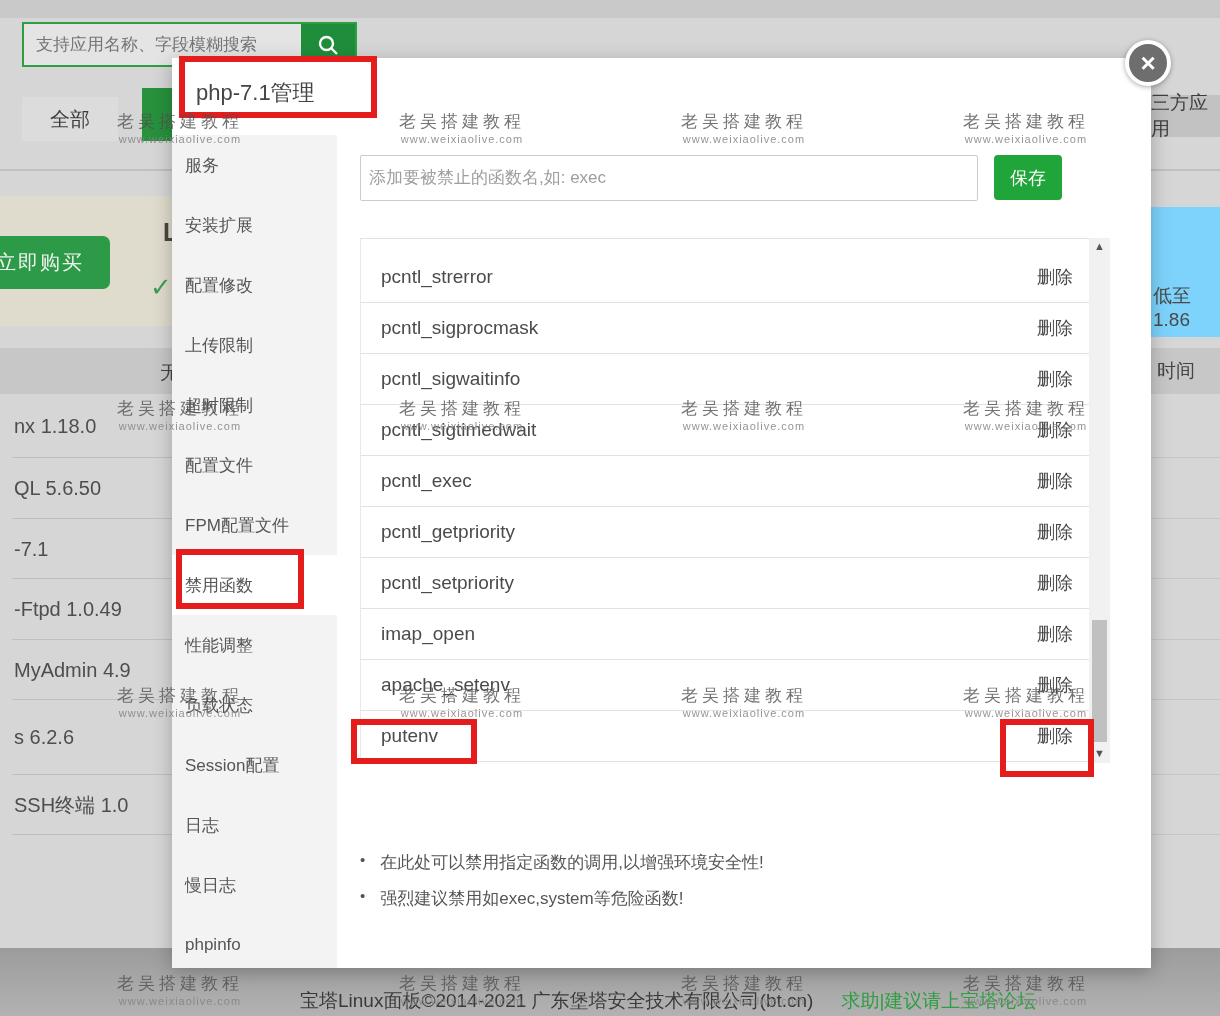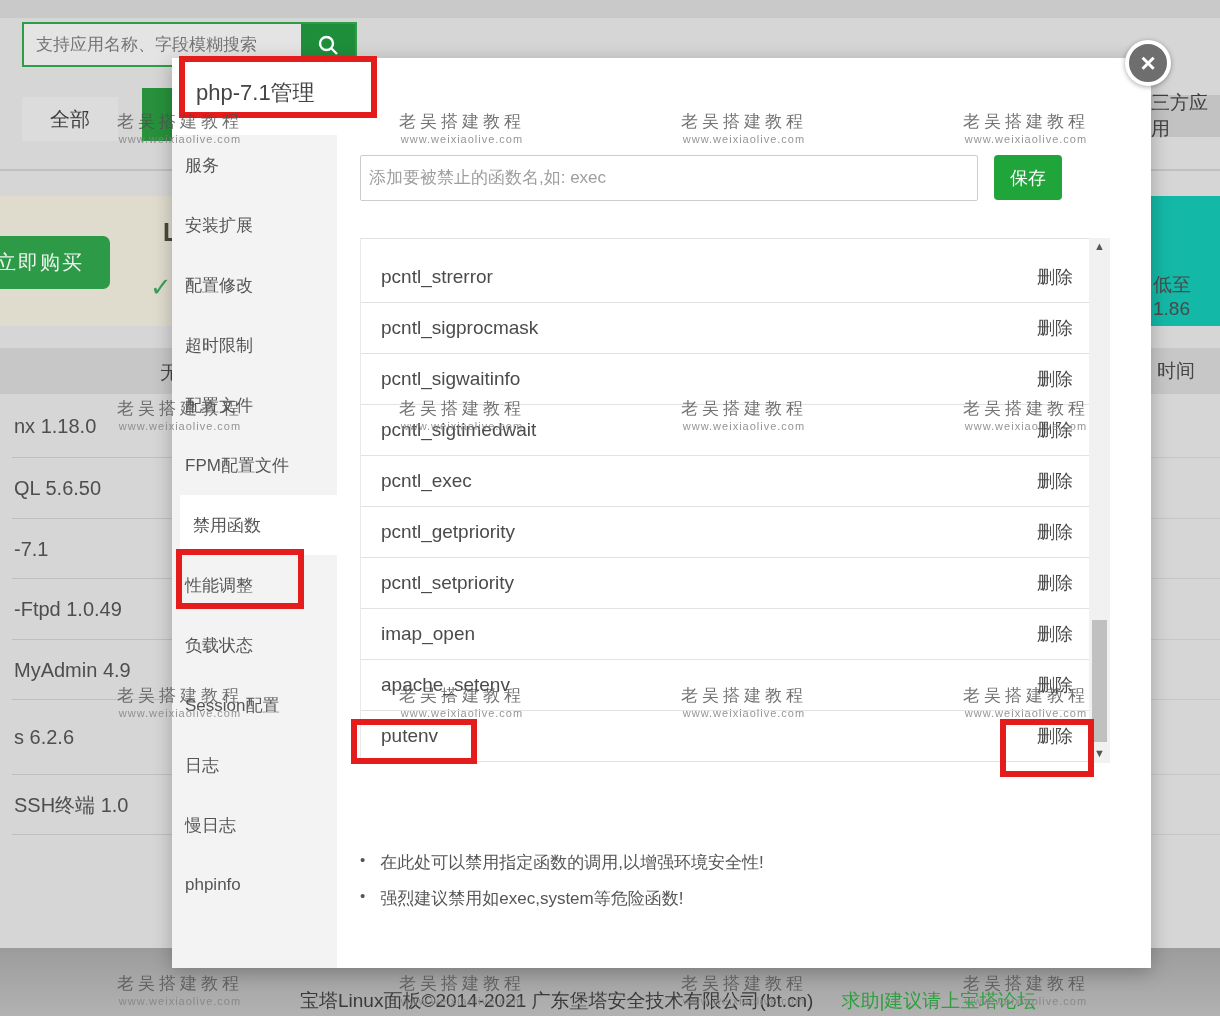--- a/index.html
+++ b/index.html
@@ -10,21 +10,21 @@
   
   .bg-topstrip { position:absolute; left:0; top:0; width:1220px; height:18px; background:#c9c9c9; }
   .bg-search { position:absolute; left:22px; top:22px; width:335px; height:45px; background:#e4e4e4; border:2px solid #2d9e44; display:flex; }
   .bg-search input { flex:1; border:none; background:transparent; font-size:17px; color:#777; padding-left:12px; outline:none; font-family:inherit; }
   .bg-search-btn { width:54px; height:100%; background:#1f8e3b; border:none; display:flex; align-items:center; justify-content:center; cursor:pointer; }
   .bg-tab-all { position:absolute; left:22px; top:97px; width:96px; height:44px; background:#dcdcdc; color:#3d3d3d; font-size:20px; display:flex; align-items:center; justify-content:center; }
   .bg-tab-green { position:absolute; left:142px; top:88px; width:80px; height:53px; background:#27913c; }
   .bg-tab-right { position:absolute; left:1151px; top:95px; width:69px; height:42px; background:#c2c2c2; color:#3f3f3f; font-size:19px; display:flex; align-items:center; }
   .bg-divider { position:absolute; left:0; top:169px; width:1220px; height:2px; background:#c0c0c0; }
   .bg-banner-left { position:absolute; left:0; top:196px; width:172px; height:130px; background:#dfdcce; }
-  .bg-banner-right { position:absolute; left:1151px; top:196px; width:69px; height:130px; background:#14b8a6; }
+  .bg-banner-right { position:absolute; left:1151px; top:207px; width:69px; height:130px; background:#7dd3fc; }
   .bg-buy { position:absolute; left:-30px; top:40px; width:140px; height:53px; background:#2d9a47; border:none; border-radius:7px; color:#eef3ee; font-size:20px; letter-spacing:2px; cursor:pointer; font-family:inherit; }
   .bg-promo-l { position:absolute; left:163px; top:22px; color:#4b463c; font-size:25px; font-weight:bold; }
   .bg-promo-check { position:absolute; left:150px; top:76px; color:#3a9e55; font-size:26px; font-weight:bold; }
   .bg-price { position:absolute; left:2px; top:76px; color:#4a4a4a; font-size:19px; }
   .bg-thead { position:absolute; left:0; top:348px; width:172px; height:46px; background:#c7c7c7; color:#454545; font-size:19px; }
   .bg-thead-frag { position:absolute; left:160px; top:12px; }
   .bg-thead-right { position:absolute; left:1151px; top:348px; width:69px; height:46px; background:#c7c7c7; color:#454545; font-size:19px; display:flex; align-items:center; padding-left:6px; }
   .bg-table { position:absolute; left:0; top:394px; width:172px;margin-left:12px; }
   .bg-row { position:relative; width:172px; border-bottom:1px solid #bfbfbf; color:#4e4e4e; font-size:20px; }
   .bg-row .nm { position:absolute; left:2px; top:50%; transform:translateY(-50%); white-space:nowrap; }
@@ -34,21 +34,21 @@
   .bg-footer { position:absolute; left:0; top:948px; width:1220px; height:68px; background:linear-gradient(#9c9c9c,#b2b2b2); }
   .bg-footer-text { position:absolute; left:300px; top:40px; font-size:19px; color:#3a3a3a; white-space:nowrap; }
   .bg-footer-link { color:#2f9e41; margin-left:28px; text-decoration:none; }
 
   
   .modal { position:absolute; left:172px; top:58px; width:979px; height:910px; background:#ffffff; box-shadow:0 4px 18px rgba(0,0,0,0.25); overflow:hidden; z-index:10; }
   .modal-title { position:absolute; left:24px; top:20px; font-size:22px; color:#444; }
   .close-btn { position:absolute; left:1125px; top:40px; width:46px; height:46px; border-radius:50%; background:#6e6e6e; border:4px solid #ffffff; color:#ffffff; font-size:26px; font-weight:bold; line-height:36px; text-align:center; cursor:pointer; z-index:30; box-shadow:0 1px 5px rgba(0,0,0,0.35); }
   .sidebar { position:absolute; left:0; top:77px; width:165px; height:833px; background:#f3f3f3; }
   .side-item { height:60px; display:flex; align-items:center; padding-left:13px; font-size:17px; color:#555; cursor:pointer; }
-  .side-item.active { background:#ffffff;margin-left:8px; }
+  .side-item.active { background:#ffffff; }
   .content { position:absolute; left:165px; top:77px; width:814px; height:833px; }
 
   .fn-input { position:absolute; left:23px; top:20px; width:618px; height:46px; border:1px solid #cccccc; border-radius:2px; font-size:17px; color:#555; padding-left:8px; outline:none; font-family:inherit; background:#fff; }
   .fn-input::placeholder { color:#9e9e9e; }
   .save-btn { position:absolute; left:657px; top:20px; width:68px; height:45px; background:#20a53a; border:none; border-radius:4px; color:#ffffff; font-size:18px; cursor:pointer; font-family:inherit; }
 
   .fn-list { position:absolute; left:23px; top:103px; width:729px; border-top:1px solid #e2e2e2; border-left:1px solid #e9e9e9; padding-top:13px; list-style:none; }
   .fn-row { position:relative; height:51px; border-bottom:1px solid #e2e2e2; }
   .fn-name { position:absolute; left:20px; top:50%; transform:translateY(-50%); font-size:19px; color:#4b4b4b; }
   .fn-del { position:absolute; right:16px; top:50%; transform:translateY(-50%); font-size:18px; color:#4b4b4b; cursor:pointer; }
@@ -149,20 +149,21 @@
       <span>宝塔Linux面板©2014-2021 广东堡塔安全技术有限公司(bt.cn)</span><a href="#" class="bg-footer-link">求助|建议请上宝塔论坛</a>
     </div>
   </div>
 
   <div class="modal">
     <div class="modal-title">php-7.1管理</div>
     <div class="sidebar" id="sidebar">
         <div class="side-item">服务</div>
         <div class="side-item">安装扩展</div>
         <div class="side-item">配置修改</div>
+        <div class="side-item">上传限制</div>
         <div class="side-item">超时限制</div>
         <div class="side-item">配置文件</div>
         <div class="side-item">FPM配置文件</div>
         <div class="side-item active">禁用函数</div>
         <div class="side-item">性能调整</div>
         <div class="side-item">负载状态</div>
         <div class="side-item">Session配置</div>
         <div class="side-item">日志</div>
         <div class="side-item">慢日志</div>
         <div class="side-item">phpinfo</div>

